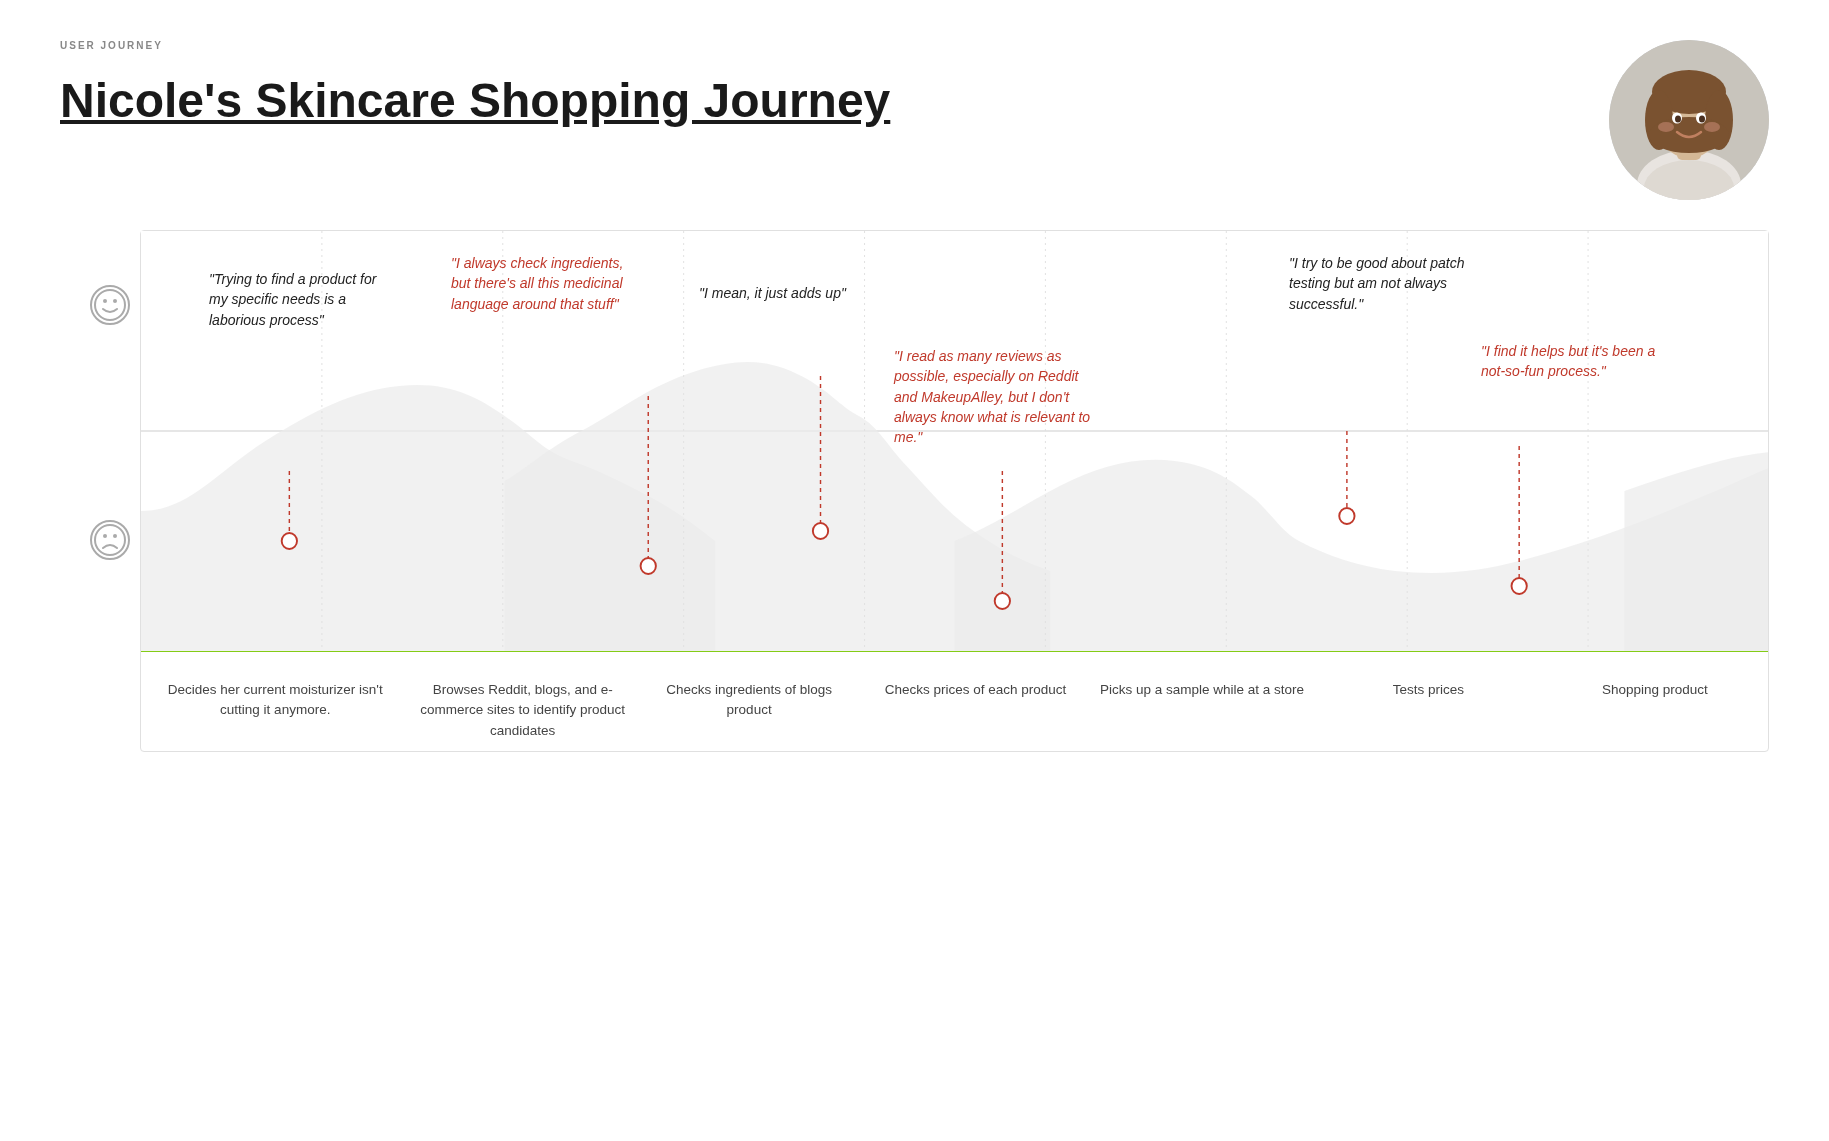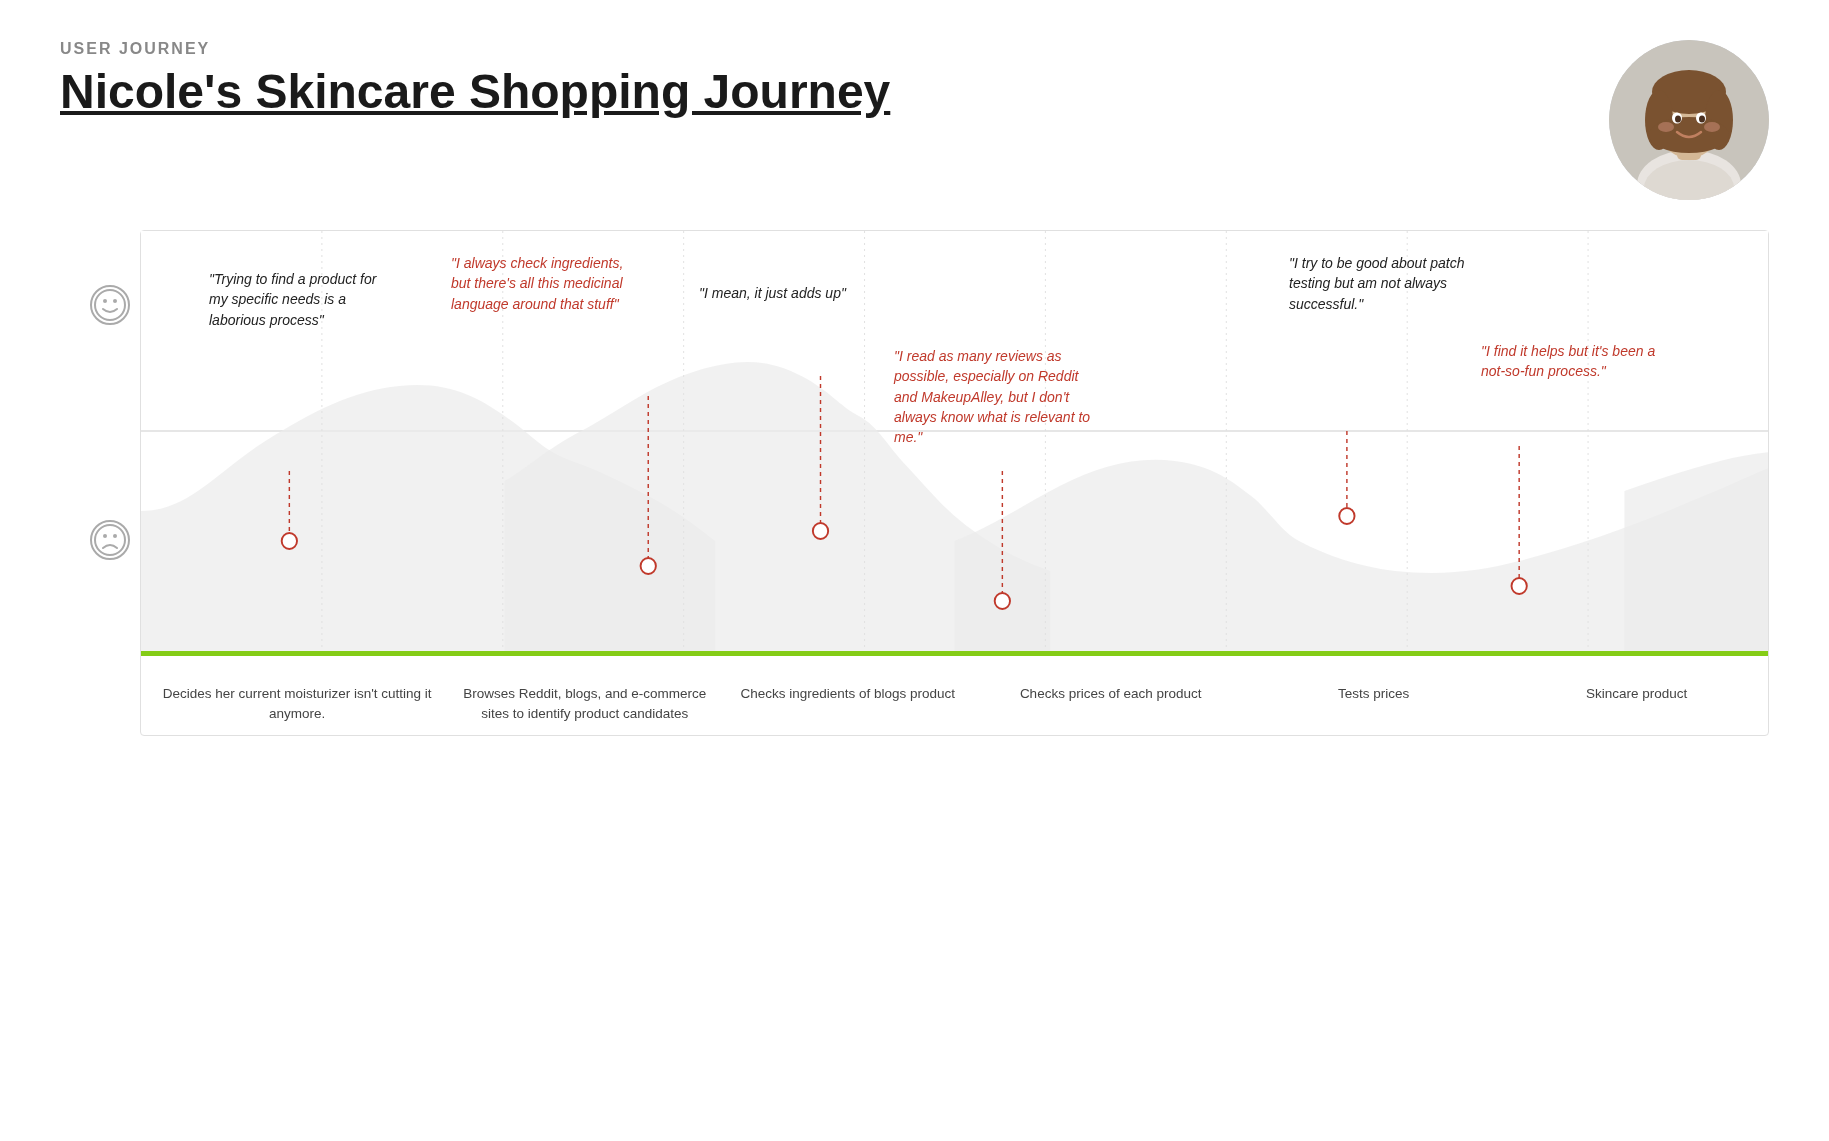--- a/index.html
+++ b/index.html
@@ -15,26 +15,26 @@
     .header-section {
       display: flex;
       justify-content: space-between;
       align-items: flex-start;
       margin-bottom: 30px;
     }
 
     .header-left {}
 
     .user-journey-label {
-      font-size: 16px;
+      font-size: 10px;
       font-weight: 600;
       letter-spacing: 2px;
       color: #888;
       text-transform: uppercase;
-      margin-bottom: 8px;
+      margin-bottom: 24px;
     }
 
     .page-title {
       font-size: 48px;
       font-weight: 700;
       color: #1a1a1a;
       line-height: 1.1;
       text-decoration: underline;
     }
 
@@ -89,21 +89,21 @@
       position: absolute;
       top: 0;
       left: 0;
       width: 100%;
       height: 100%;
     }
 
     
     .steps-row {
       display: flex;
-      border-top: 5px solid #84cc16;
+      border-top: 1px solid #84cc16;
       padding: 28px 0 10px 0;
     }
 
     .step {
       flex: 1;
       text-align: center;
       font-size: 13.5px;
       color: #444;
       line-height: 1.5;
       padding: 0 8px;
@@ -275,20 +275,23 @@
       <div class="step">
         <span>Browses Reddit, blogs, and e-commerce sites to identify product candidates</span>
       </div>
       <div class="step">
         <span>Checks ingredients of blogs product</span>
       </div>
       <div class="step">
         <span>Checks prices of each product</span>
       </div>
       <div class="step">
+        <span>Picks up a sample while at a store</span>
+      </div>
+      <div class="step">
         <span>Tests prices</span>
       </div>
       <div class="step">
-        <span>Skincare product</span>
+        <span>Shopping product</span>
       </div>
     </div>
   </div>
 </div>
 
 </body></html>

